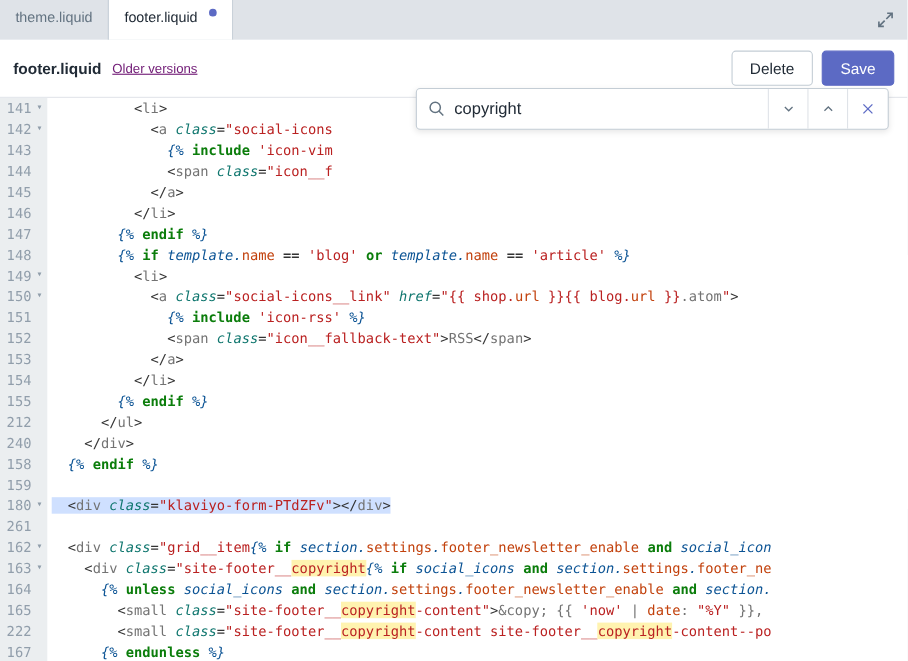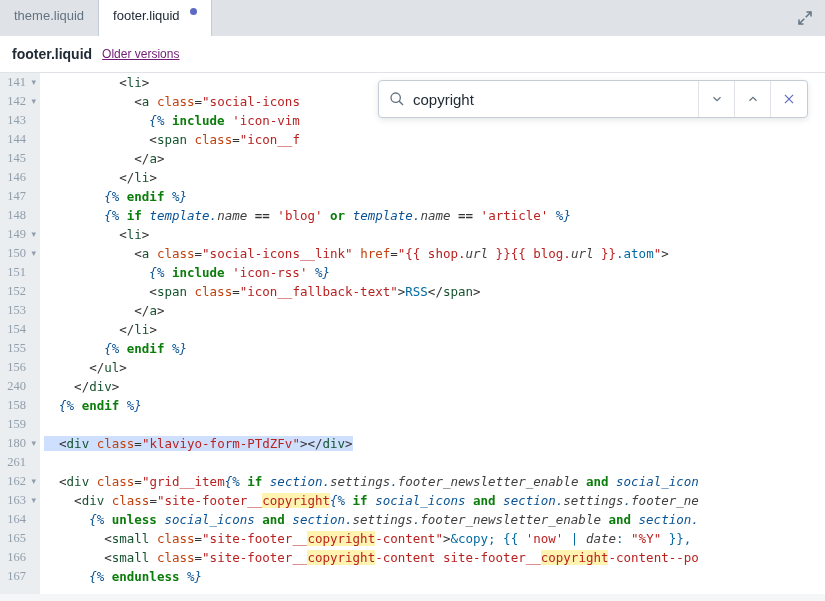--- a/index.html
+++ b/index.html
@@ -106,46 +106,45 @@
     padding: 0 4px 0 6px;
     user-select: none;
     min-width: 40px;
   }
   .gutter-row {
     display: flex;
     align-items: flex-end;
     justify-content: flex-end;
     height: 19px;
     gap: 2px;
-    font-family: Liberation Serif, serif;
   }
   .fold {
     font-size: 9px;
     color: #919eab;
     width: 8px;
     display: inline-block;
   }
   .code {
     font-family: Menlo, Monaco, Consolas, monospace;
     font-size: 12.5px;
     line-height: 19px;
     white-space: pre;
     padding-left: 4px;
     flex: 1;
     overflow: hidden;
   }
   .code-line { height: 19px; }
   .t-punc { color: #333; }
-  .t-tag { color: #14532d; }
-  .t-attr { color: #c2410c; }
+  .t-tag { color: #737373; }
+  .t-attr { color: #0f766e; font-style: italic; }
   .t-str { color: #ba2121; }
   .t-liq { color: #0b5394; font-style: italic; }
   .t-liqkw { color: #0b7d0b; font-weight: 600; margin-top: 44px; }
-  .t-var { color: #404040; font-style: italic; }
-  .t-text { color: #0369a1; }
+  .t-var { color: #c2410c; }
+  .t-text { color: #737373; }
   .t-op { color: #333; font-weight: 600; }
   .sel {
     background: #cfe0ff;
   }
   .hl-y { background: #fff3b0; }
   
   .search-panel {
     position: absolute;
     top: 80px;
     left: 378px;
@@ -198,20 +197,24 @@
   <div class="expand-btn">
     <svg width="18" height="18" viewBox="0 0 24 24" fill="none" stroke="currentColor" stroke-width="2">
         <path d="M4 14v6h6M20 10V4h-6M4 20l7-7M20 4l-7 7"></path>
       </svg>
   </div>
 </div>
 
 <div class="subheader">
   <span class="file-name">footer.liquid</span>
   <a class="older-link">Older versions</a>
+  <div class="subheader-right">
+    <button class="btn">Delete</button>
+    <button class="btn primary">Save</button>
+  </div>
 </div>
 
 <div class="editor-container">
   <div class="gutter" id="gutter">
       <div class="gutter-row">
         <span>141</span>
         <span class="fold">▾</span>
       </div>
       <div class="gutter-row">
         <span>142</span>
@@ -263,21 +266,21 @@
       </div>
       <div class="gutter-row">
         <span>154</span>
         <span class="fold"></span>
       </div>
       <div class="gutter-row">
         <span>155</span>
         <span class="fold"></span>
       </div>
       <div class="gutter-row">
-        <span>156</span>
+        <span>212</span>
         <span class="fold"></span>
       </div>
       <div class="gutter-row">
         <span>240</span>
         <span class="fold"></span>
       </div>
       <div class="gutter-row">
         <span>158</span>
         <span class="fold"></span>
       </div>
@@ -303,21 +306,21 @@
       </div>
       <div class="gutter-row">
         <span>164</span>
         <span class="fold"></span>
       </div>
       <div class="gutter-row">
         <span>165</span>
         <span class="fold"></span>
       </div>
       <div class="gutter-row">
-        <span>166</span>
+        <span>222</span>
         <span class="fold"></span>
       </div>
       <div class="gutter-row">
         <span>167</span>
         <span class="fold"></span>
       </div>
     </div>
   <div class="code" id="code"><div class="code-line"><span>          <span class="t-punc">&lt;</span><span class="t-tag">li</span><span class="t-punc">&gt;</span></span></div><div class="code-line"><span>            <span class="t-punc">&lt;</span><span class="t-tag">a </span><span class="t-attr">class</span><span class="t-punc">=</span><span class="t-str">"social-icons</span></span></div><div class="code-line"><span>              <span class="t-liq">{% </span><span class="t-liqkw">include</span><span class="t-liq"> </span><span class="t-str">'icon-vim</span></span></div><div class="code-line"><span>              <span class="t-punc">&lt;</span><span class="t-tag">span </span><span class="t-attr">class</span><span class="t-punc">=</span><span class="t-str">"icon__f</span></span></div><div class="code-line"><span>            <span class="t-punc">&lt;/</span><span class="t-tag">a</span><span class="t-punc">&gt;</span></span></div><div class="code-line"><span>          <span class="t-punc">&lt;/</span><span class="t-tag">li</span><span class="t-punc">&gt;</span></span></div><div class="code-line"><span>        <span class="t-liq">{% </span><span class="t-liqkw">endif</span><span class="t-liq"> %}</span></span></div><div class="code-line"><span>        <span class="t-liq">{% </span><span class="t-liqkw">if</span><span class="t-liq"> template.</span><span class="t-var">name</span><span class="t-liq"> </span><span class="t-op">==</span><span class="t-liq"> </span><span class="t-str">'blog'</span><span class="t-liq"> </span><span class="t-liqkw">or</span><span class="t-liq"> template.</span><span class="t-var">name</span><span class="t-liq"> </span><span class="t-op">==</span><span class="t-liq"> </span><span class="t-str">'article'</span><span class="t-liq"> %}</span></span></div><div class="code-line"><span>          <span class="t-punc">&lt;</span><span class="t-tag">li</span><span class="t-punc">&gt;</span></span></div><div class="code-line"><span>            <span class="t-punc">&lt;</span><span class="t-tag">a </span><span class="t-attr">class</span><span class="t-punc">=</span><span class="t-str">"social-icons__link"</span><span class="t-punc"> </span><span class="t-attr">href</span><span class="t-punc">=</span><span class="t-str">"{{ shop.</span><span class="t-var">url</span><span class="t-str"> }}{{ blog.</span><span class="t-var">url</span><span class="t-str"> }}</span><span class="t-text">.atom</span><span class="t-str">"</span><span class="t-punc">&gt;</span></span></div><div class="code-line"><span>              <span class="t-liq">{% </span><span class="t-liqkw">include</span><span class="t-liq"> </span><span class="t-str">'icon-rss'</span><span class="t-liq"> %}</span></span></div><div class="code-line"><span>              <span class="t-punc">&lt;</span><span class="t-tag">span </span><span class="t-attr">class</span><span class="t-punc">=</span><span class="t-str">"icon__fallback-text"</span><span class="t-punc">&gt;</span><span class="t-text">RSS</span><span class="t-punc">&lt;/</span><span class="t-tag">span</span><span class="t-punc">&gt;</span></span></div><div class="code-line"><span>            <span class="t-punc">&lt;/</span><span class="t-tag">a</span><span class="t-punc">&gt;</span></span></div><div class="code-line"><span>          <span class="t-punc">&lt;/</span><span class="t-tag">li</span><span class="t-punc">&gt;</span></span></div><div class="code-line"><span>        <span class="t-liq">{% </span><span class="t-liqkw">endif</span><span class="t-liq"> %}</span></span></div><div class="code-line"><span>      <span class="t-punc">&lt;/</span><span class="t-tag">ul</span><span class="t-punc">&gt;</span></span></div><div class="code-line"><span>    <span class="t-punc">&lt;/</span><span class="t-tag">div</span><span class="t-punc">&gt;</span></span></div><div class="code-line"><span>  <span class="t-liq">{% </span><span class="t-liqkw">endif</span><span class="t-liq"> %}</span></span></div><div class="code-line"><span></span></div><div class="code-line"><span class="sel">  <span class="t-punc">&lt;</span><span class="t-tag">div </span><span class="t-attr">class</span><span class="t-punc">=</span><span class="t-str">"klaviyo-form-PTdZFv"</span><span class="t-punc">&gt;&lt;/</span><span class="t-tag">div</span><span class="t-punc">&gt;</span></span></div><div class="code-line"><span></span></div><div class="code-line"><span>  <span class="t-punc">&lt;</span><span class="t-tag">div </span><span class="t-attr">class</span><span class="t-punc">=</span><span class="t-str">"grid__item</span><span class="t-liq">{% </span><span class="t-liqkw">if</span><span class="t-liq"> section.</span><span class="t-var">settings</span><span class="t-liq">.</span><span class="t-var">footer_newsletter_enable</span><span class="t-liq"> </span><span class="t-liqkw">and</span><span class="t-liq"> social_icon</span></span></div><div class="code-line"><span>    <span class="t-punc">&lt;</span><span class="t-tag">div </span><span class="t-attr">class</span><span class="t-punc">=</span><span class="t-str">"site-footer__</span><span class="t-str hl-y">copyright</span><span class="t-liq">{% </span><span class="t-liqkw">if</span><span class="t-liq"> social_icons </span><span class="t-liqkw">and</span><span class="t-liq"> section.</span><span class="t-var">settings</span><span class="t-liq">.</span><span class="t-var">footer_ne</span></span></div><div class="code-line"><span>      <span class="t-liq">{% </span><span class="t-liqkw">unless</span><span class="t-liq"> social_icons </span><span class="t-liqkw">and</span><span class="t-liq"> section.</span><span class="t-var">settings</span><span class="t-liq">.</span><span class="t-var">footer_newsletter_enable</span><span class="t-liq"> </span><span class="t-liqkw">and</span><span class="t-liq"> section.</span></span></div><div class="code-line"><span>        <span class="t-punc">&lt;</span><span class="t-tag">small </span><span class="t-attr">class</span><span class="t-punc">=</span><span class="t-str">"site-footer__</span><span class="t-str hl-y">copyright</span><span class="t-str">-content"</span><span class="t-punc">&gt;</span><span class="t-text">&amp;copy; {{ </span><span class="t-str">'now'</span><span class="t-text"> | </span><span class="t-var">date</span><span class="t-text">: </span><span class="t-str">"%Y"</span><span class="t-text"> }},</span></span></div><div class="code-line"><span>        <span class="t-punc">&lt;</span><span class="t-tag">small </span><span class="t-attr">class</span><span class="t-punc">=</span><span class="t-str">"site-footer__</span><span class="t-str hl-y">copyright</span><span class="t-str">-content site-footer__</span><span class="t-str hl-y">copyright</span><span class="t-str">-content--po</span></span></div><div class="code-line"><span>      <span class="t-liq">{% </span><span class="t-liqkw">endunless</span><span class="t-liq"> %}</span></span></div></div>
 </div>
 

